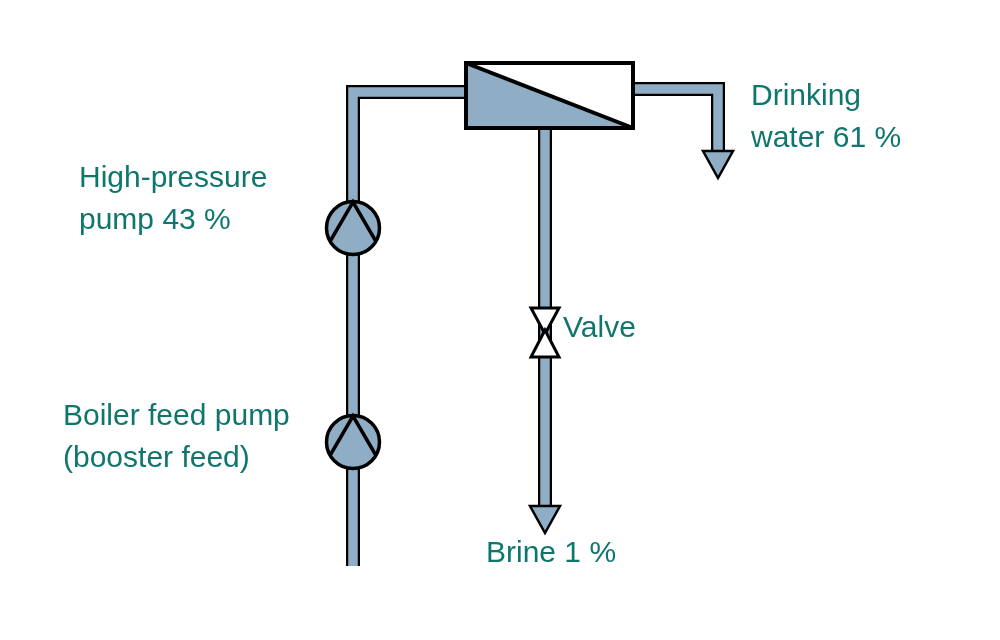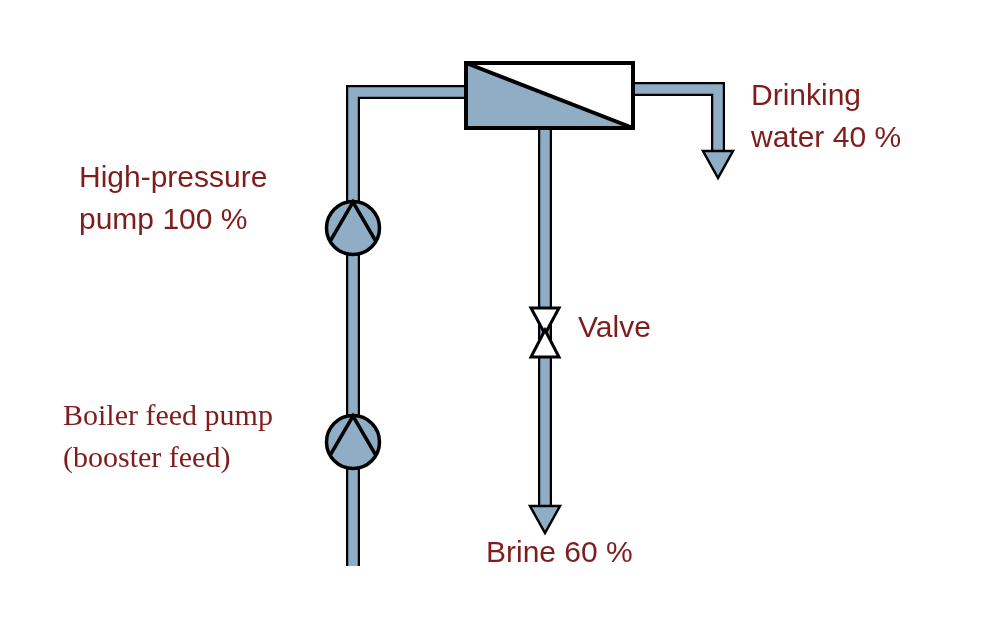--- a/index.html
+++ b/index.html
@@ -19,21 +19,21 @@
   }
   svg.diagram {
     position: absolute;
     left: 0;
     top: 0;
     width: 1000px;
     height: 640px;
   }
   .label {
     position: absolute;
-    color: #7f1d1d;
+    color: #0f766e;
     font-size: 30px;
     line-height: 42px;
     white-space: nowrap;
     letter-spacing: 0px;
   }
 </style>
 </head>
 <body>
 
 <div class="canvas">
@@ -79,34 +79,34 @@
 
     <g fill="#ffffff" stroke="#000000" stroke-width="3" stroke-linejoin="miter">
       <polygon points="531,308 559,308 545,334"></polygon>
       <polygon points="531,357 559,357 545,330"></polygon>
     </g>
 
   </svg>
 
   <div class="label" style="left:79px; top:156px;">
     <div>High-pressure</div>
-    <div>pump 100 %</div>
+    <div>pump 43 %</div>
   </div>
 
-  <div class="label" style="left:63px; top:394px;font-family:Liberation Serif, serif;">
+  <div class="label" style="left:63px; top:394px;">
     <div>Boiler feed pump</div>
     <div>(booster feed)</div>
   </div>
 
   <div class="label" style="left:751px; top:74px;">
     <div>Drinking</div>
-    <div>water 40 %</div>
+    <div>water 61 %</div>
   </div>
 
-  <div class="label" style="left:578px; top:306px;">
+  <div class="label" style="left:563px; top:306px;">
     <div>Valve</div>
   </div>
 
   <div class="label" style="left:486px; top:531px;">
-    <div>Brine 60 %</div>
+    <div>Brine 1 %</div>
   </div>
 
 </div>
 
 </body></html>

